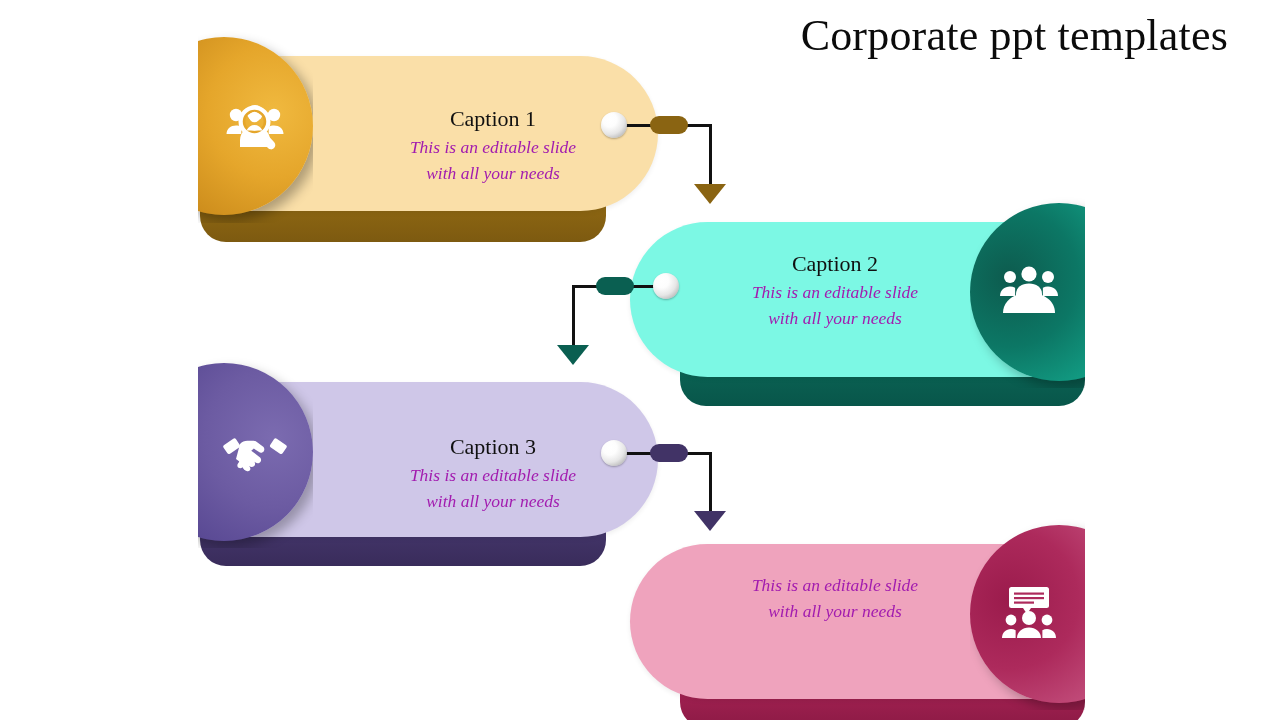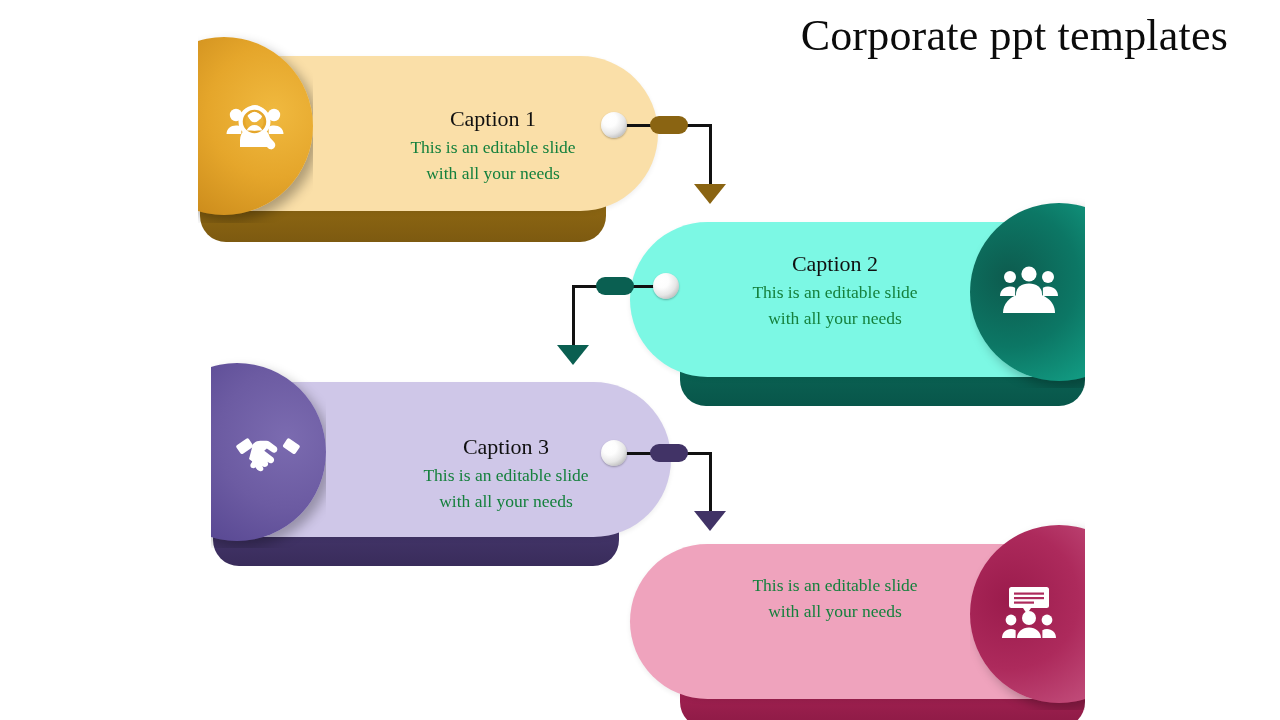--- a/index.html
+++ b/index.html
@@ -75,21 +75,22 @@
   }
   .card-caption {
     font-size: 22px;
     line-height: 1.22;
     margin-bottom: 2px;
     color: #101010;
   }
   .card-desc {
     font-size: 17.5px;
     line-height: 1.48;
-    color: #15803d;
+    color: #a21caf;
+    font-style: italic;
   }
 
   
   .sphere {
     position: absolute;
     width: 26px;
     height: 26px;
     border-radius: 50%;
     background: radial-gradient(circle at 34% 30%, #ffffff 0%, #fdfdfd 28%, #e6e6e6 58%, #b9b9b9 82%, #cfcfcf 100%);
     box-shadow: 0 1px 2px rgba(0,0,0,0.28);
@@ -200,21 +201,21 @@
   </div>
 
   <div>
     <div class="sphere" style="left:653px; top:273px;"></div>
     <div class="conn-line h" style="left:572px; top:285px; width:90px;"></div>
     <div class="conn-pill" style="left:596px; top:277px; width:38px; background:#0a5f51;"></div>
     <div class="conn-line v" style="left:572px; top:285px; height:62px;"></div>
     <div class="conn-arrow" style="left:557px; top:345px; border-top:20px solid #0a5f51;"></div>
   </div>
 
-  <div class="card" style="left:198px; top:356px; width:460px; height:192px;margin-left:13px;">
+  <div class="card" style="left:198px; top:356px; width:460px; height:192px;">
     <div class="card-shadowbar" style="left:2px; top:148px; width:406px; height:62px;
                 background:linear-gradient(180deg,#58488a 0%,#413366 55%,#392c5b 100%);
                 border-radius:10px 26px 26px 26px;"></div>
     <div class="card-body" style="left:32px; top:26px; width:428px; height:155px;
                 background:#cfc7e8; border-radius:0 78px 78px 0;
                 box-shadow:0 2px 5px rgba(0,0,0,0.07);"></div>
     <div class="icon-wrap" style="left:0px; top:0px; width:115px; height:192px;">
       <div class="icon-disc" style="left:-63px; top:7px; width:178px; height:178px;
                   background:radial-gradient(circle at 78% 42%, #7b6bb0 0%, #6c5ba2 40%, #564691 78%, #4a3a80 100%);
                   box-shadow:6px 6px 12px rgba(0,0,0,0.28);"></div>

